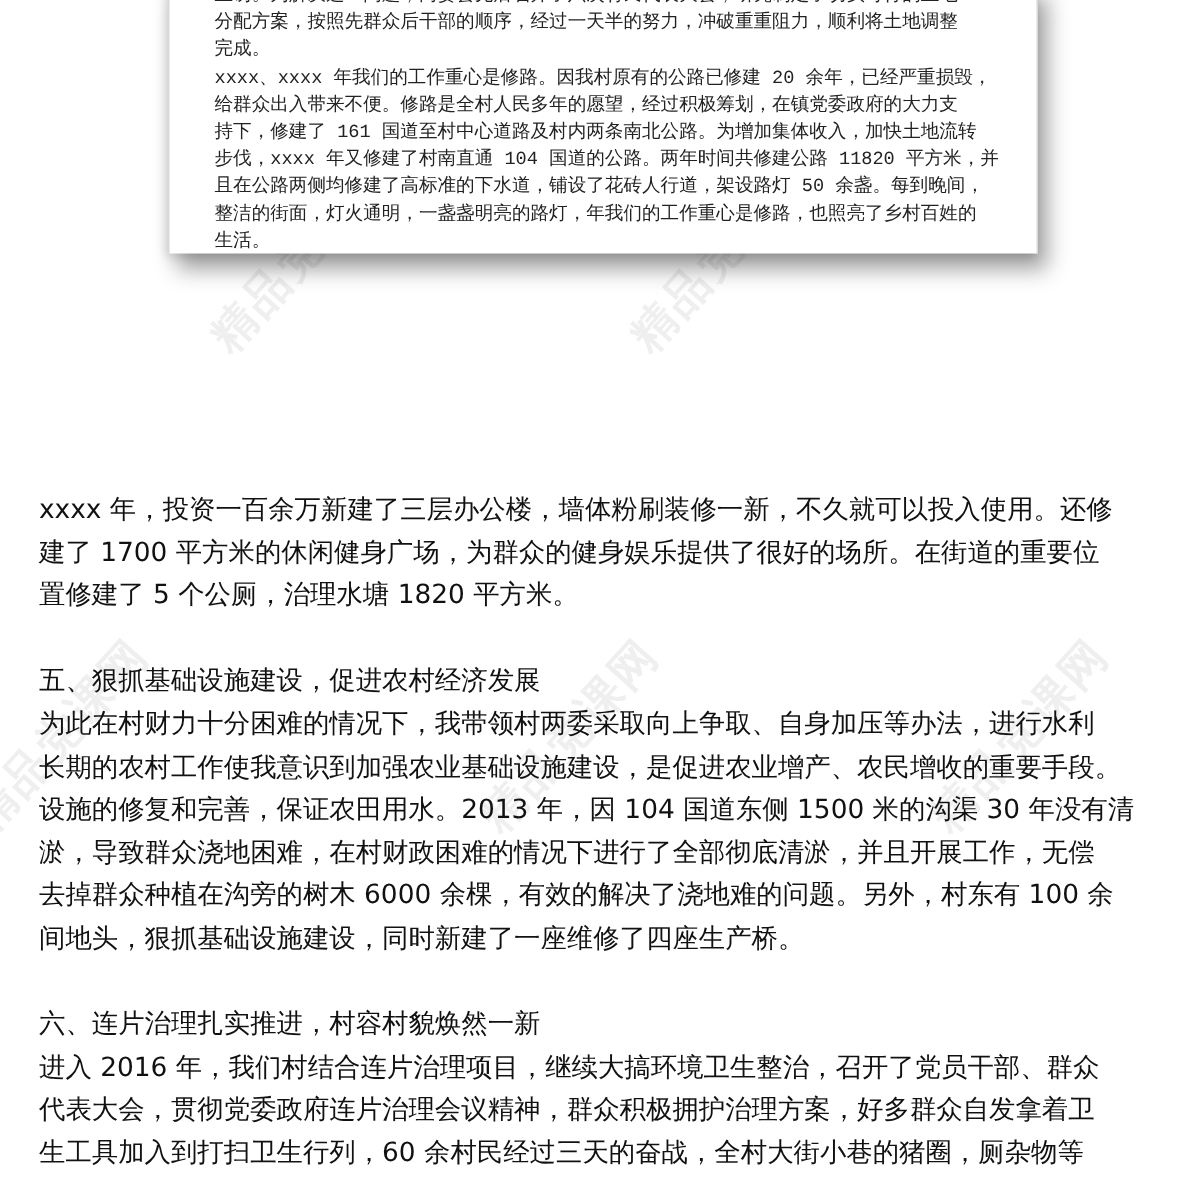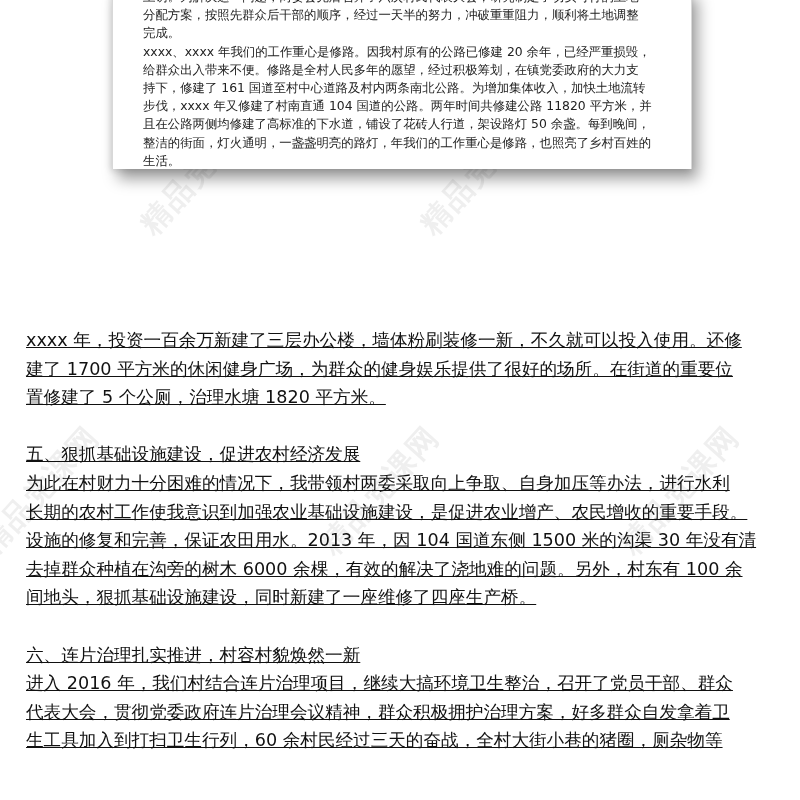--- a/index.html
+++ b/index.html
@@ -33,20 +33,21 @@
       left: 30px;
       top: 0;
       width: 540px;
       font-size: 12.4px;
       line-height: 18.2px;
       color: #222;
     }
     .card-line {
       white-space: nowrap;
       height: 18.2px;
+      font-family: Liberation Mono, monospace;
     }
     
     .watermark {
       position: absolute;
       font-size: 30px;
       color: rgba(180,180,180,0.22);
       transform: rotate(-48deg);
       white-space: nowrap;
       pointer-events: none;
       letter-spacing: 2px;
@@ -58,21 +59,20 @@
       left: 26px;
       top: 326px;
       width: 760px;
       font-size: 17.6px;
       line-height: 28.6px;
       color: #111;
     }
     .line {
       white-space: nowrap;
       height: 28.6px;
-      text-decoration: underline;
     }
     .gap {
       height: 28.6px;
     }
   </style>
 </head>
 <body>
 
 <div class="watermark" style="left:120px; top:150px;">精品党课网</div>
 <div class="watermark" style="left:400px; top:150px;">精品党课网</div>
@@ -101,20 +101,21 @@
     <div class="line">建了 1700 平方米的休闲健身广场，为群众的健身娱乐提供了很好的场所。在街道的重要位</div>
     <div class="line">置修建了 5 个公厕，治理水塘 1820 平方米。</div>
   </div>
   <div class="gap"></div>
 
   <div>
     <div class="line">五、狠抓基础设施建设，促进农村经济发展</div>
     <div class="line">为此在村财力十分困难的情况下，我带领村两委采取向上争取、自身加压等办法，进行水利</div>
     <div class="line">长期的农村工作使我意识到加强农业基础设施建设，是促进农业增产、农民增收的重要手段。</div>
     <div class="line">设施的修复和完善，保证农田用水。2013 年，因 104 国道东侧 1500 米的沟渠 30 年没有清</div>
+    <div class="line">淤，导致群众浇地困难，在村财政困难的情况下进行了全部彻底清淤，并且开展工作，无偿</div>
     <div class="line">去掉群众种植在沟旁的树木 6000 余棵，有效的解决了浇地难的问题。另外，村东有 100 余</div>
     <div class="line">间地头，狠抓基础设施建设，同时新建了一座维修了四座生产桥。</div>
   </div>
   <div class="gap"></div>
 
   <div>
     <div class="line">六、连片治理扎实推进，村容村貌焕然一新</div>
     <div class="line">进入 2016 年，我们村结合连片治理项目，继续大搞环境卫生整治，召开了党员干部、群众</div>
     <div class="line">代表大会，贯彻党委政府连片治理会议精神，群众积极拥护治理方案，好多群众自发拿着卫</div>
     <div class="line">生工具加入到打扫卫生行列，60 余村民经过三天的奋战，全村大街小巷的猪圈，厕杂物等</div>

